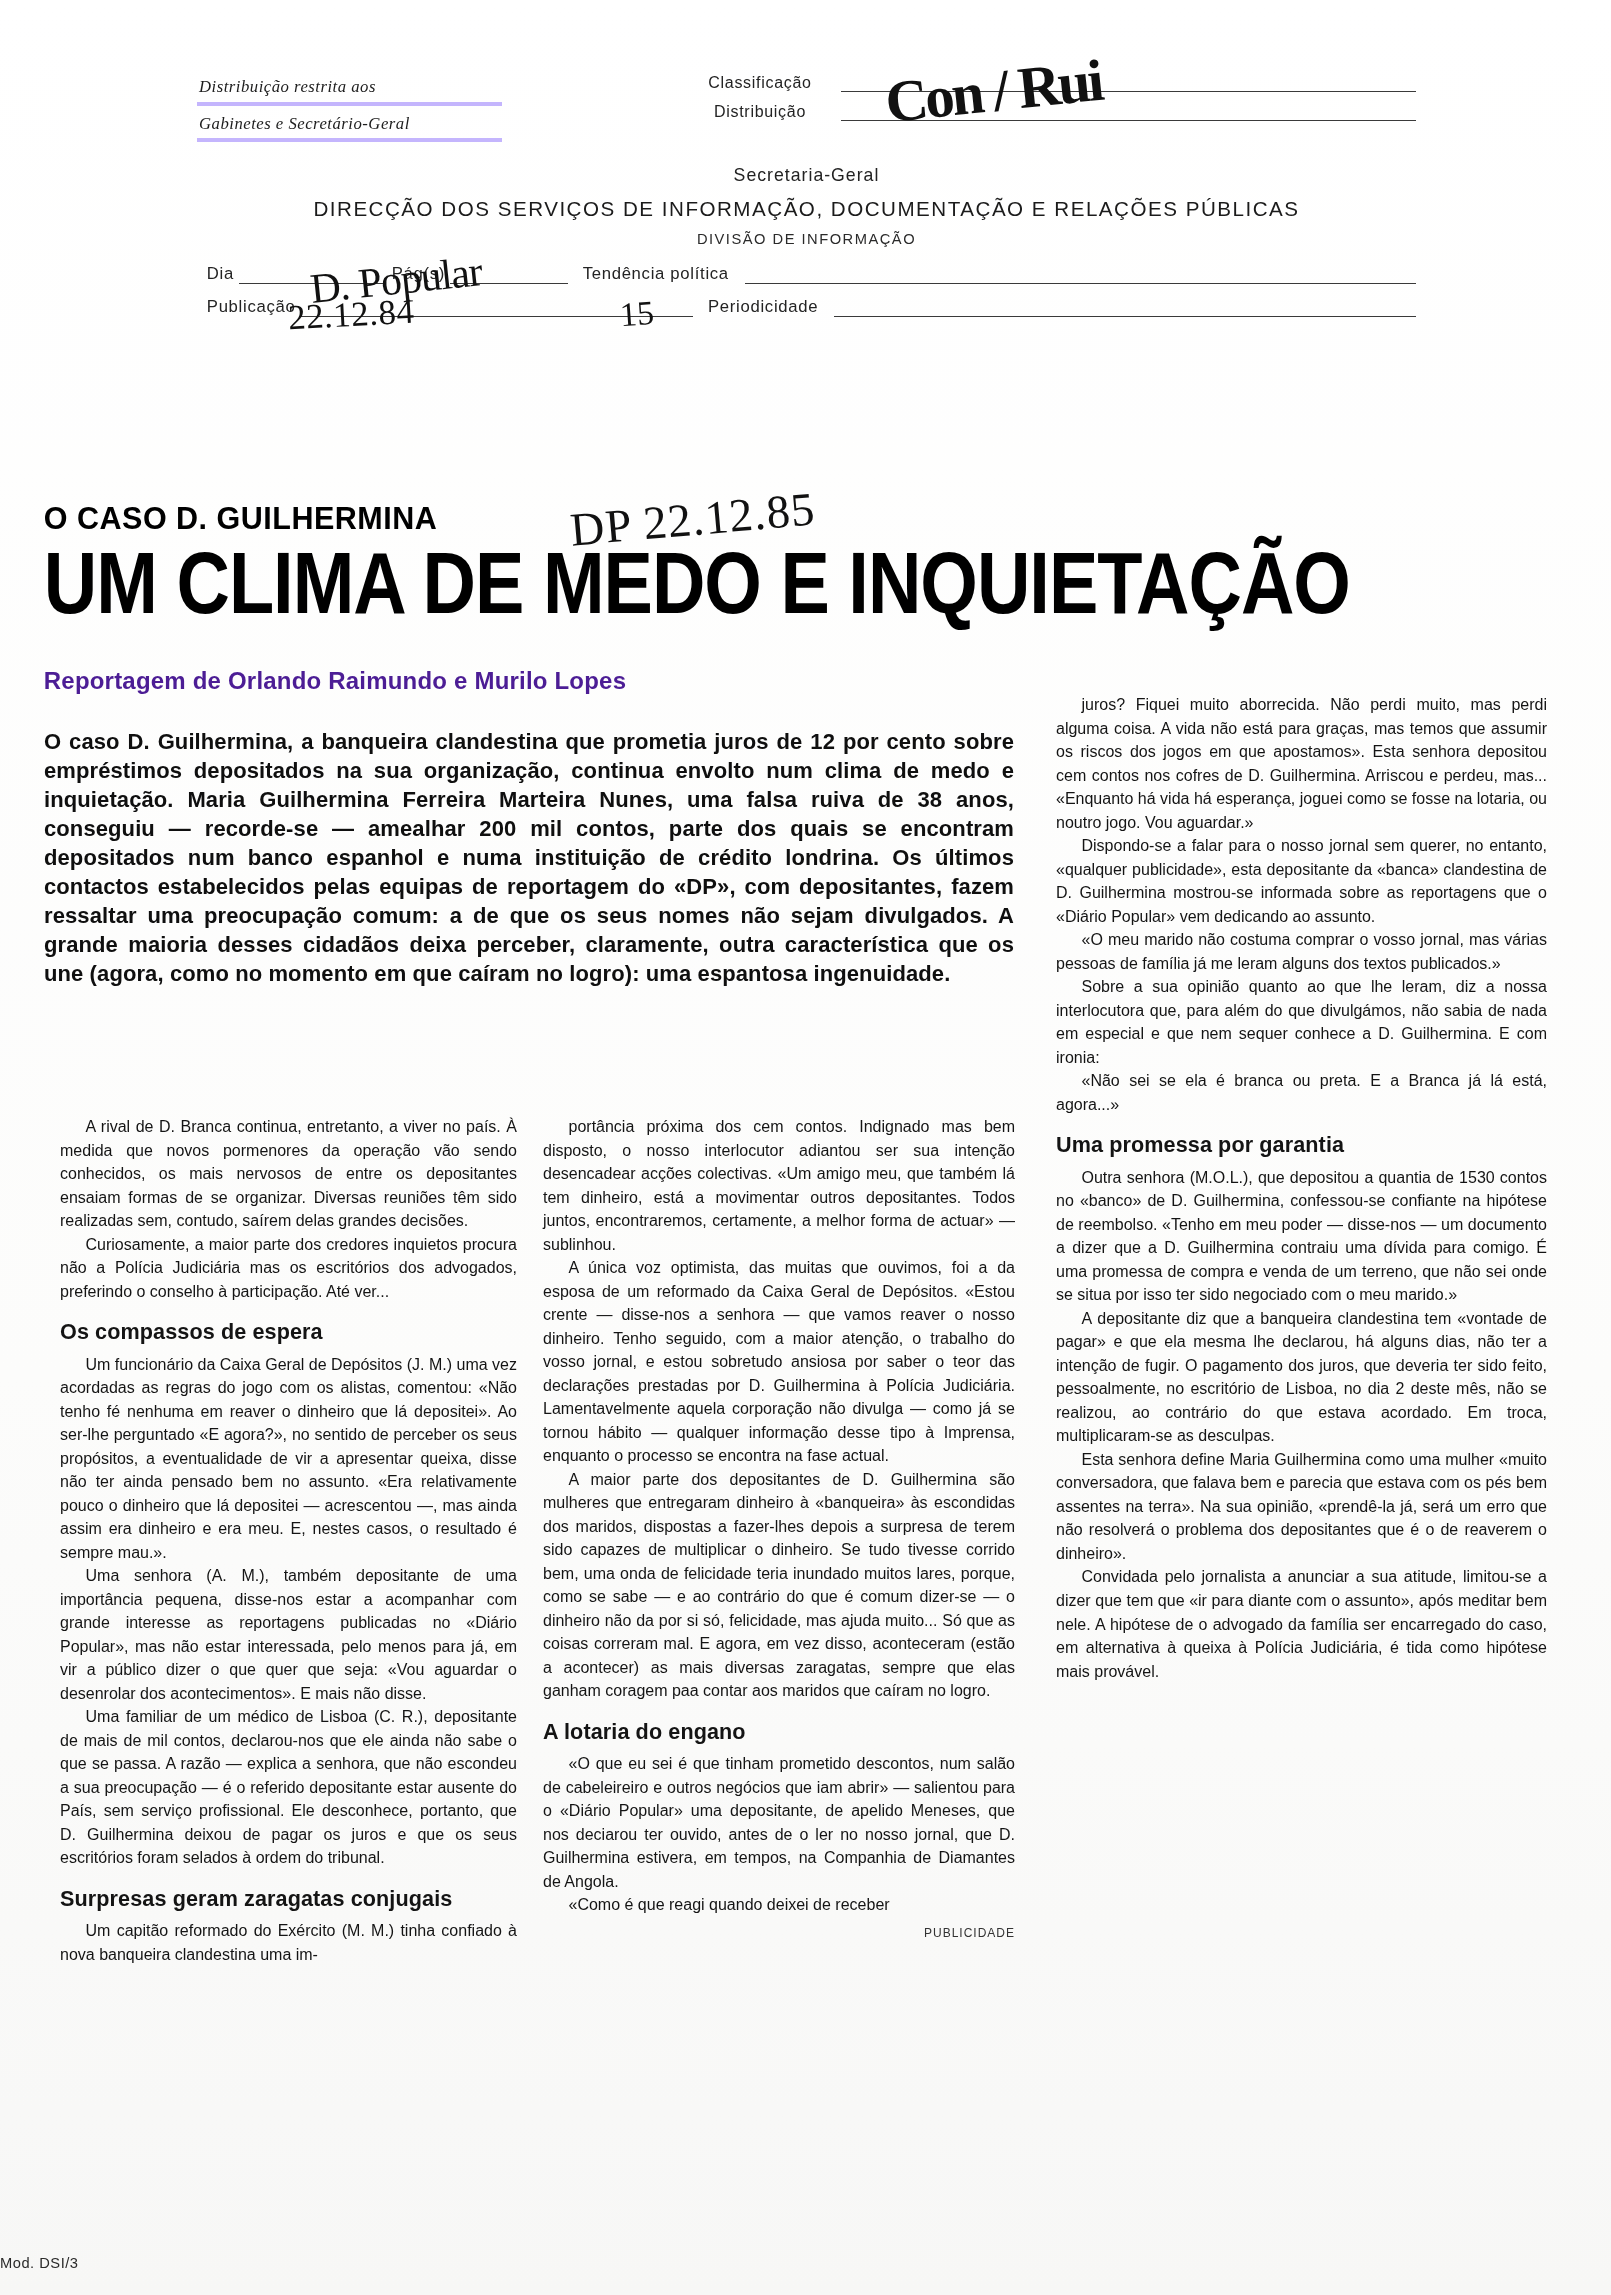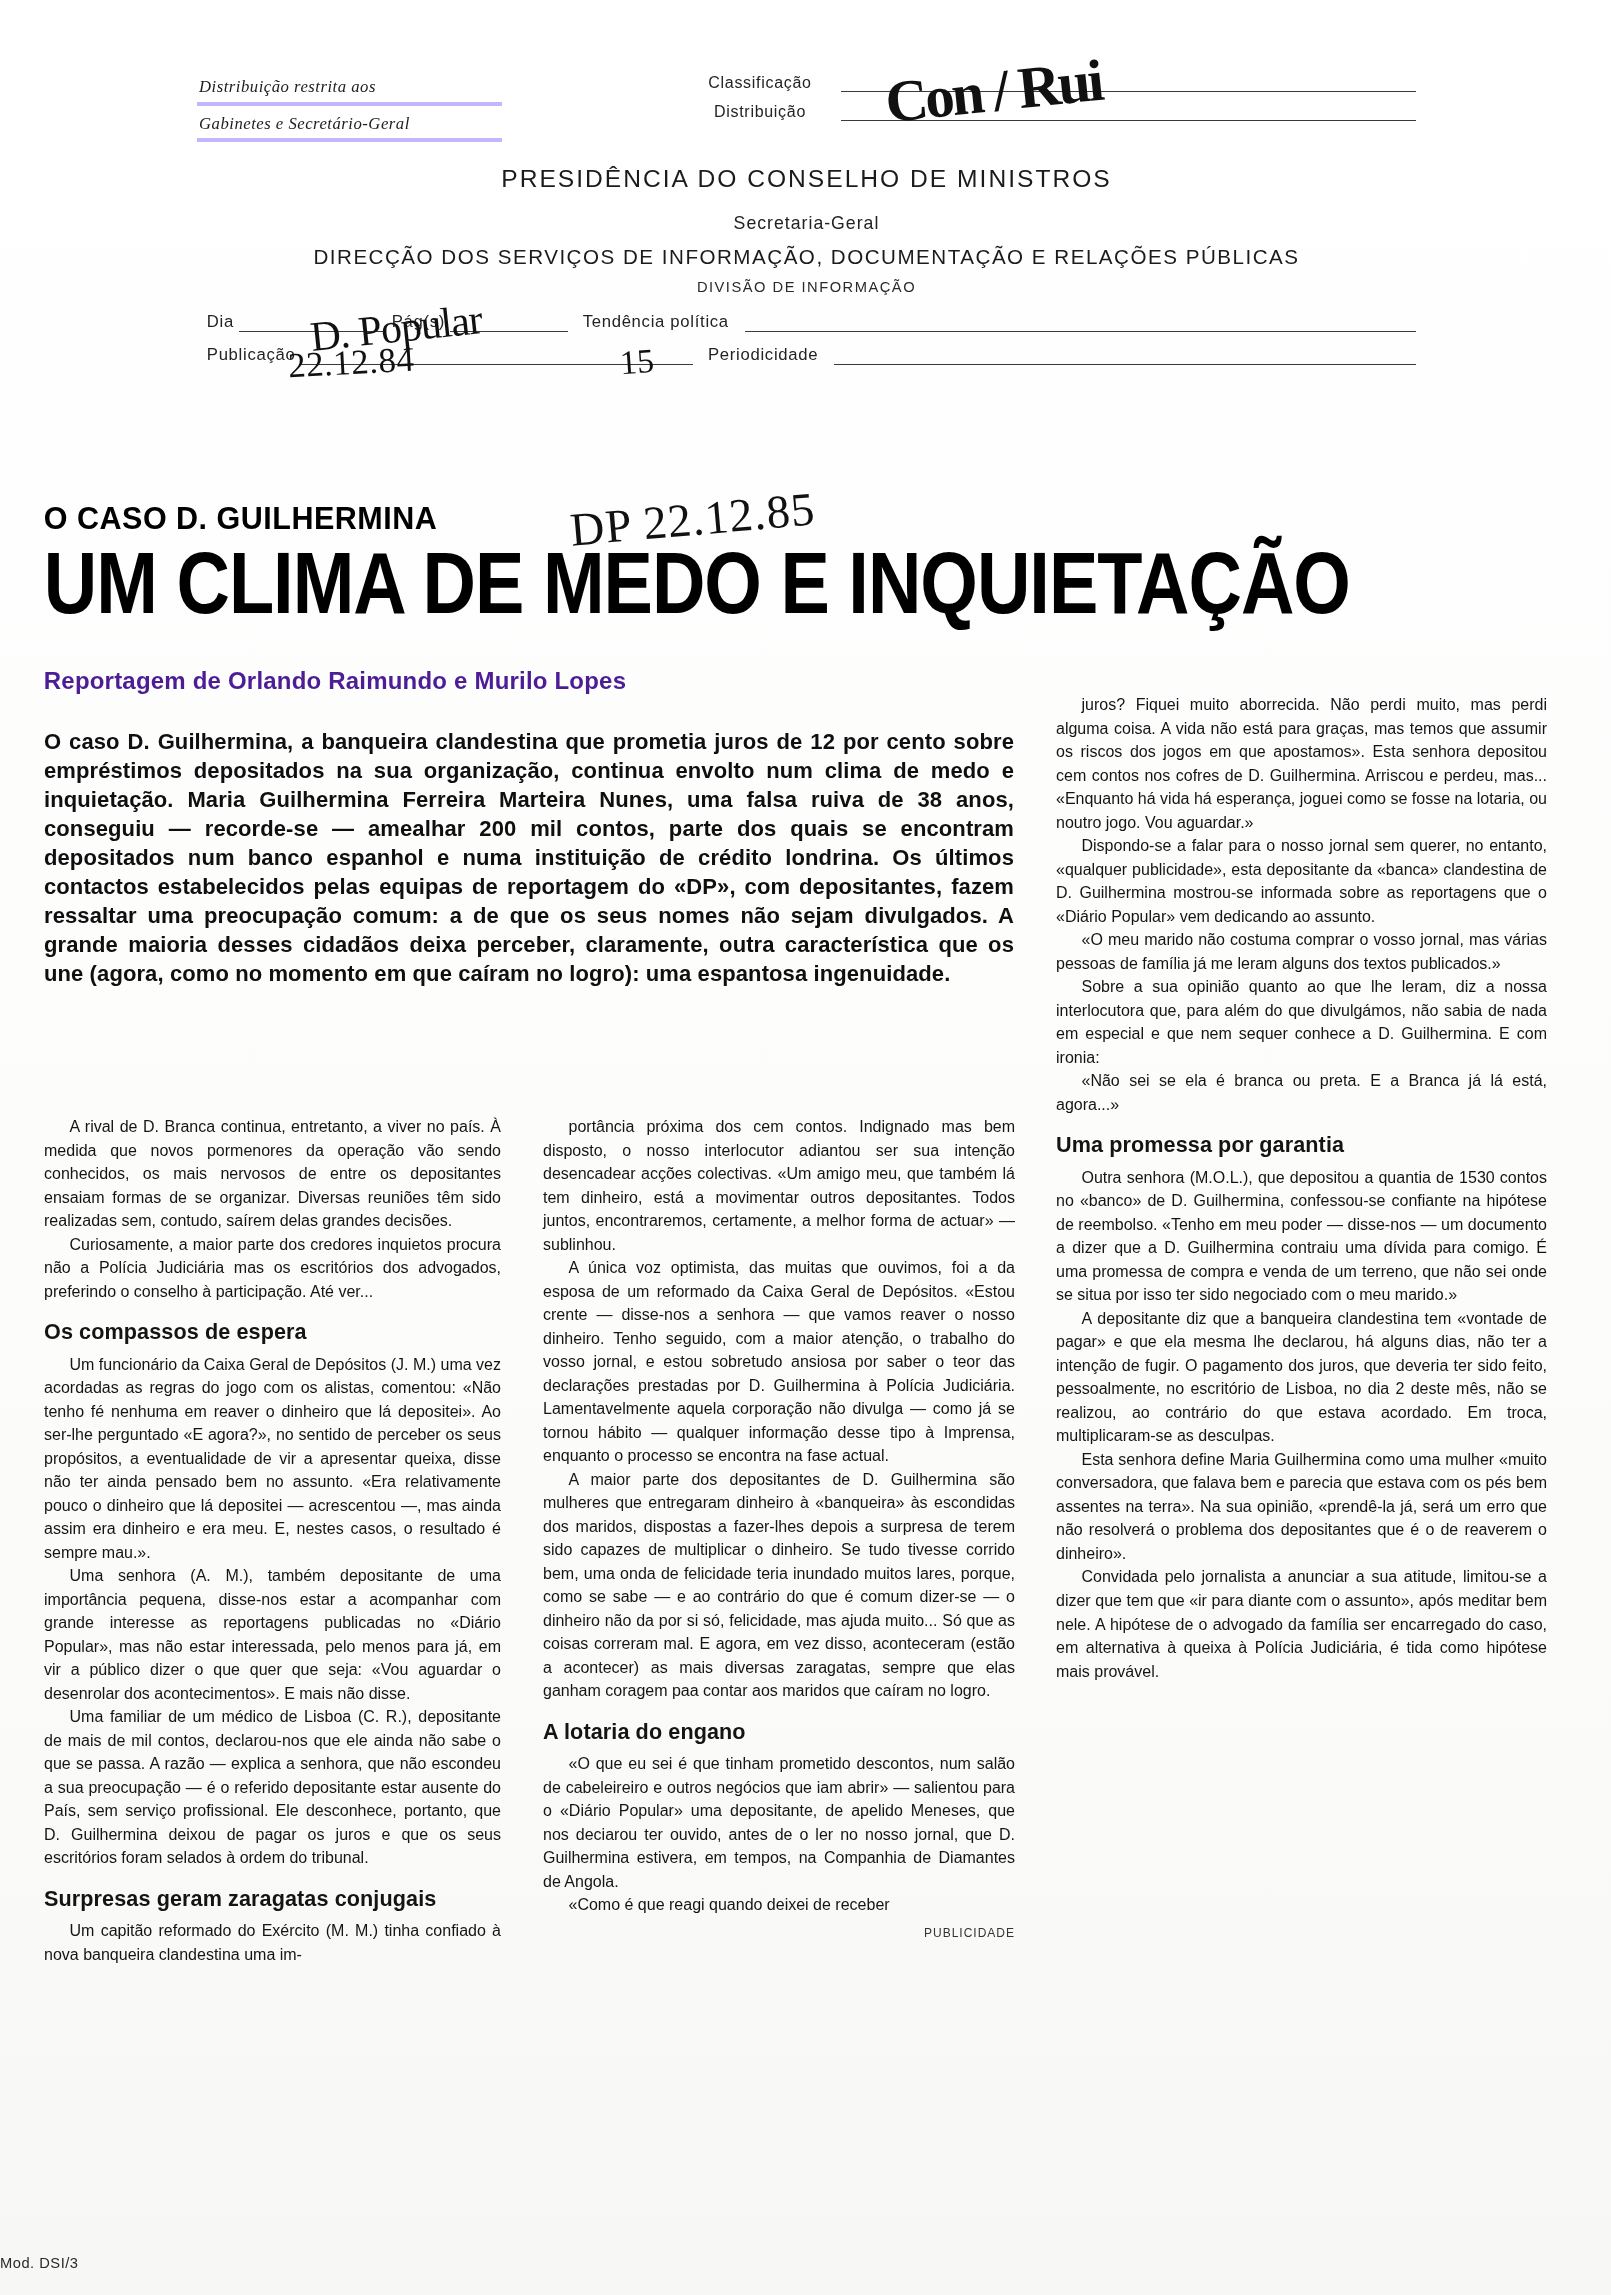--- a/index.html
+++ b/index.html
@@ -235,21 +235,21 @@
     margin: 12.8px 0 4.9px 0;
     letter-spacing: 0.1px;
     text-indent: 0;
   }
   .col-right {
     left: 1056px;
     top: 693px;
     width: 491px;
   }
   .col-left {
-    left: 44px;
+    left: 60px;
     top: 1115px;
     width: 457px;
   }
   .col-mid {
     left: 543px;
     top: 1115px;
     width: 472px;
   }
   .col small.ad {
     display: block;
@@ -287,21 +287,20 @@
         </div>
         <div class="class-row">
           <div class="class-label">Distribuição</div>
           <div class="class-rule"></div>
         </div>
         <div class="handwrite hw-class">Con / Rui</div>
       </div>
     </div>
 
     <div class="headings">
-      <div class="h-presidencia">PRESIDÊNCIA DO CONSELHO DE MINISTROS</div>
       <div class="h-secretaria">Secretaria-Geral</div>
       <div class="h-direccao">DIRECÇÃO DOS SERVIÇOS DE INFORMAÇÃO, DOCUMENTAÇÃO E RELAÇÕES PÚBLICAS</div>
       <div class="h-divisao">DIVISÃO DE INFORMAÇÃO</div>
     </div>
 
     <div class="pub-rows">
       <div class="pub-row">
         <div class="pub-label">Dia</div>
         <div class="rule-short"></div>
         <div class="pub-label" style="margin-left:5.9px">Pág(s)</div>

